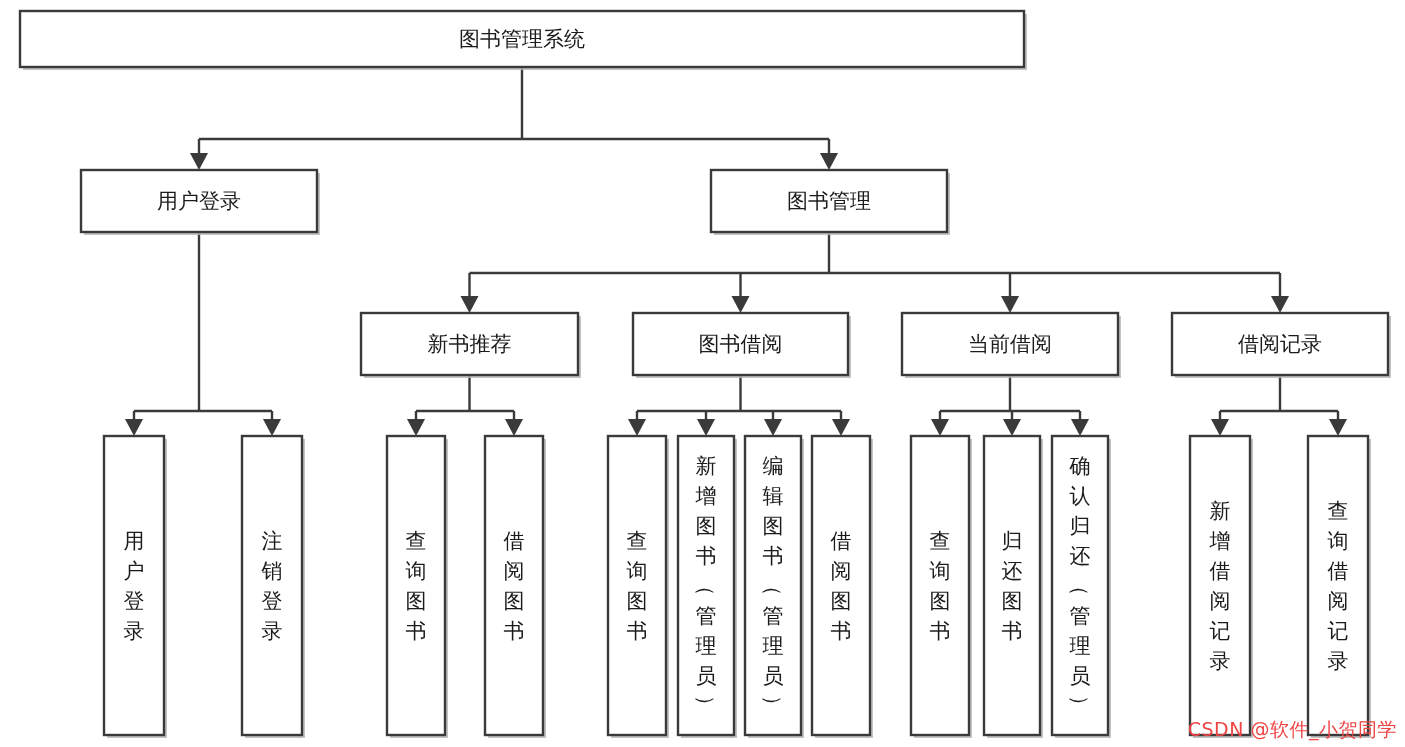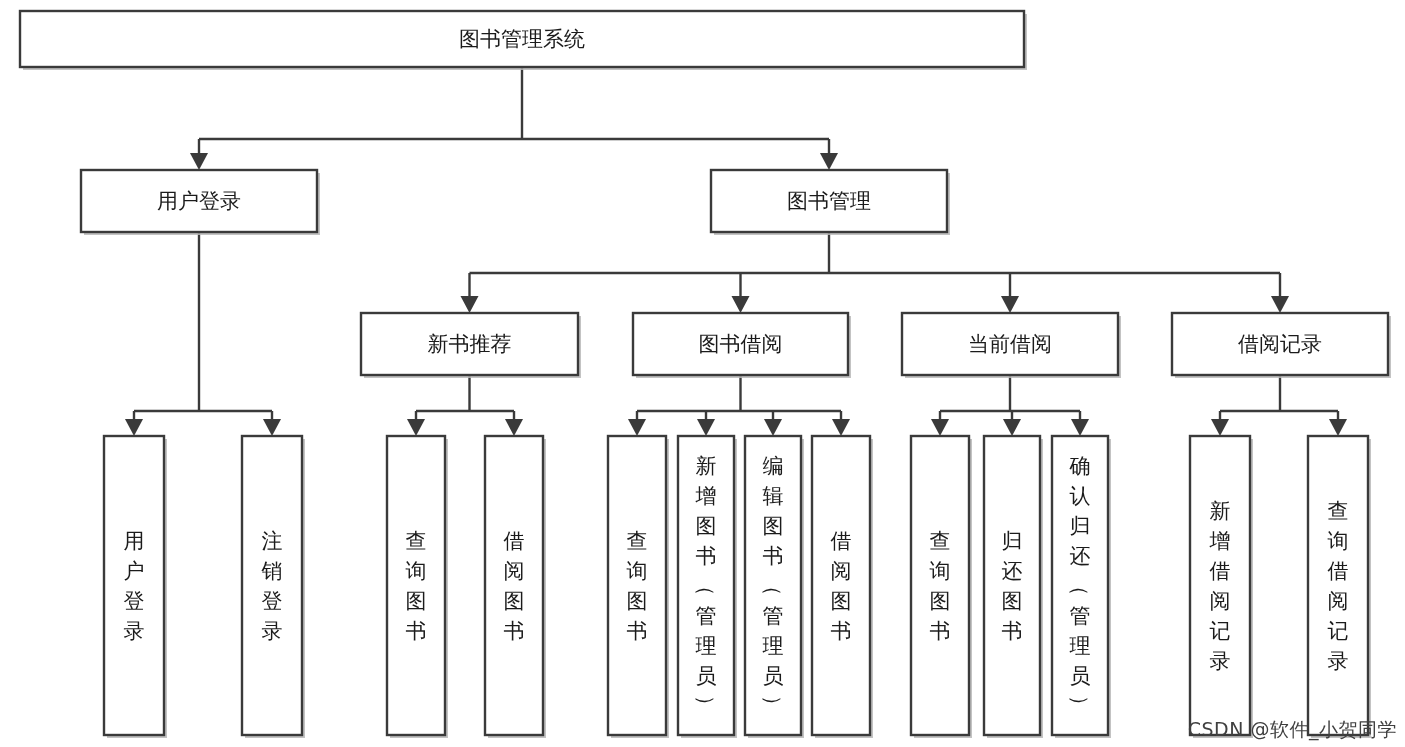--- a/index.html
+++ b/index.html
@@ -54,21 +54,21 @@
   .arrow-head {
     fill: #3a3a3a;
     stroke: none;
   }
   .watermark {
     position: absolute;
     right: 8px;
     bottom: 4px;
     font-family: "DejaVu Sans", "Liberation Sans", sans-serif;
     font-size: 19px;
-    color: #404040;
+    color: #ef4444;
     white-space: nowrap;
     letter-spacing: 0.5px;
     user-select: none;
   }
 </style>
 </head>
 <body>
 
 <svg id="diagram" viewBox="0 0 1405 747">
   <g id="connectors">

